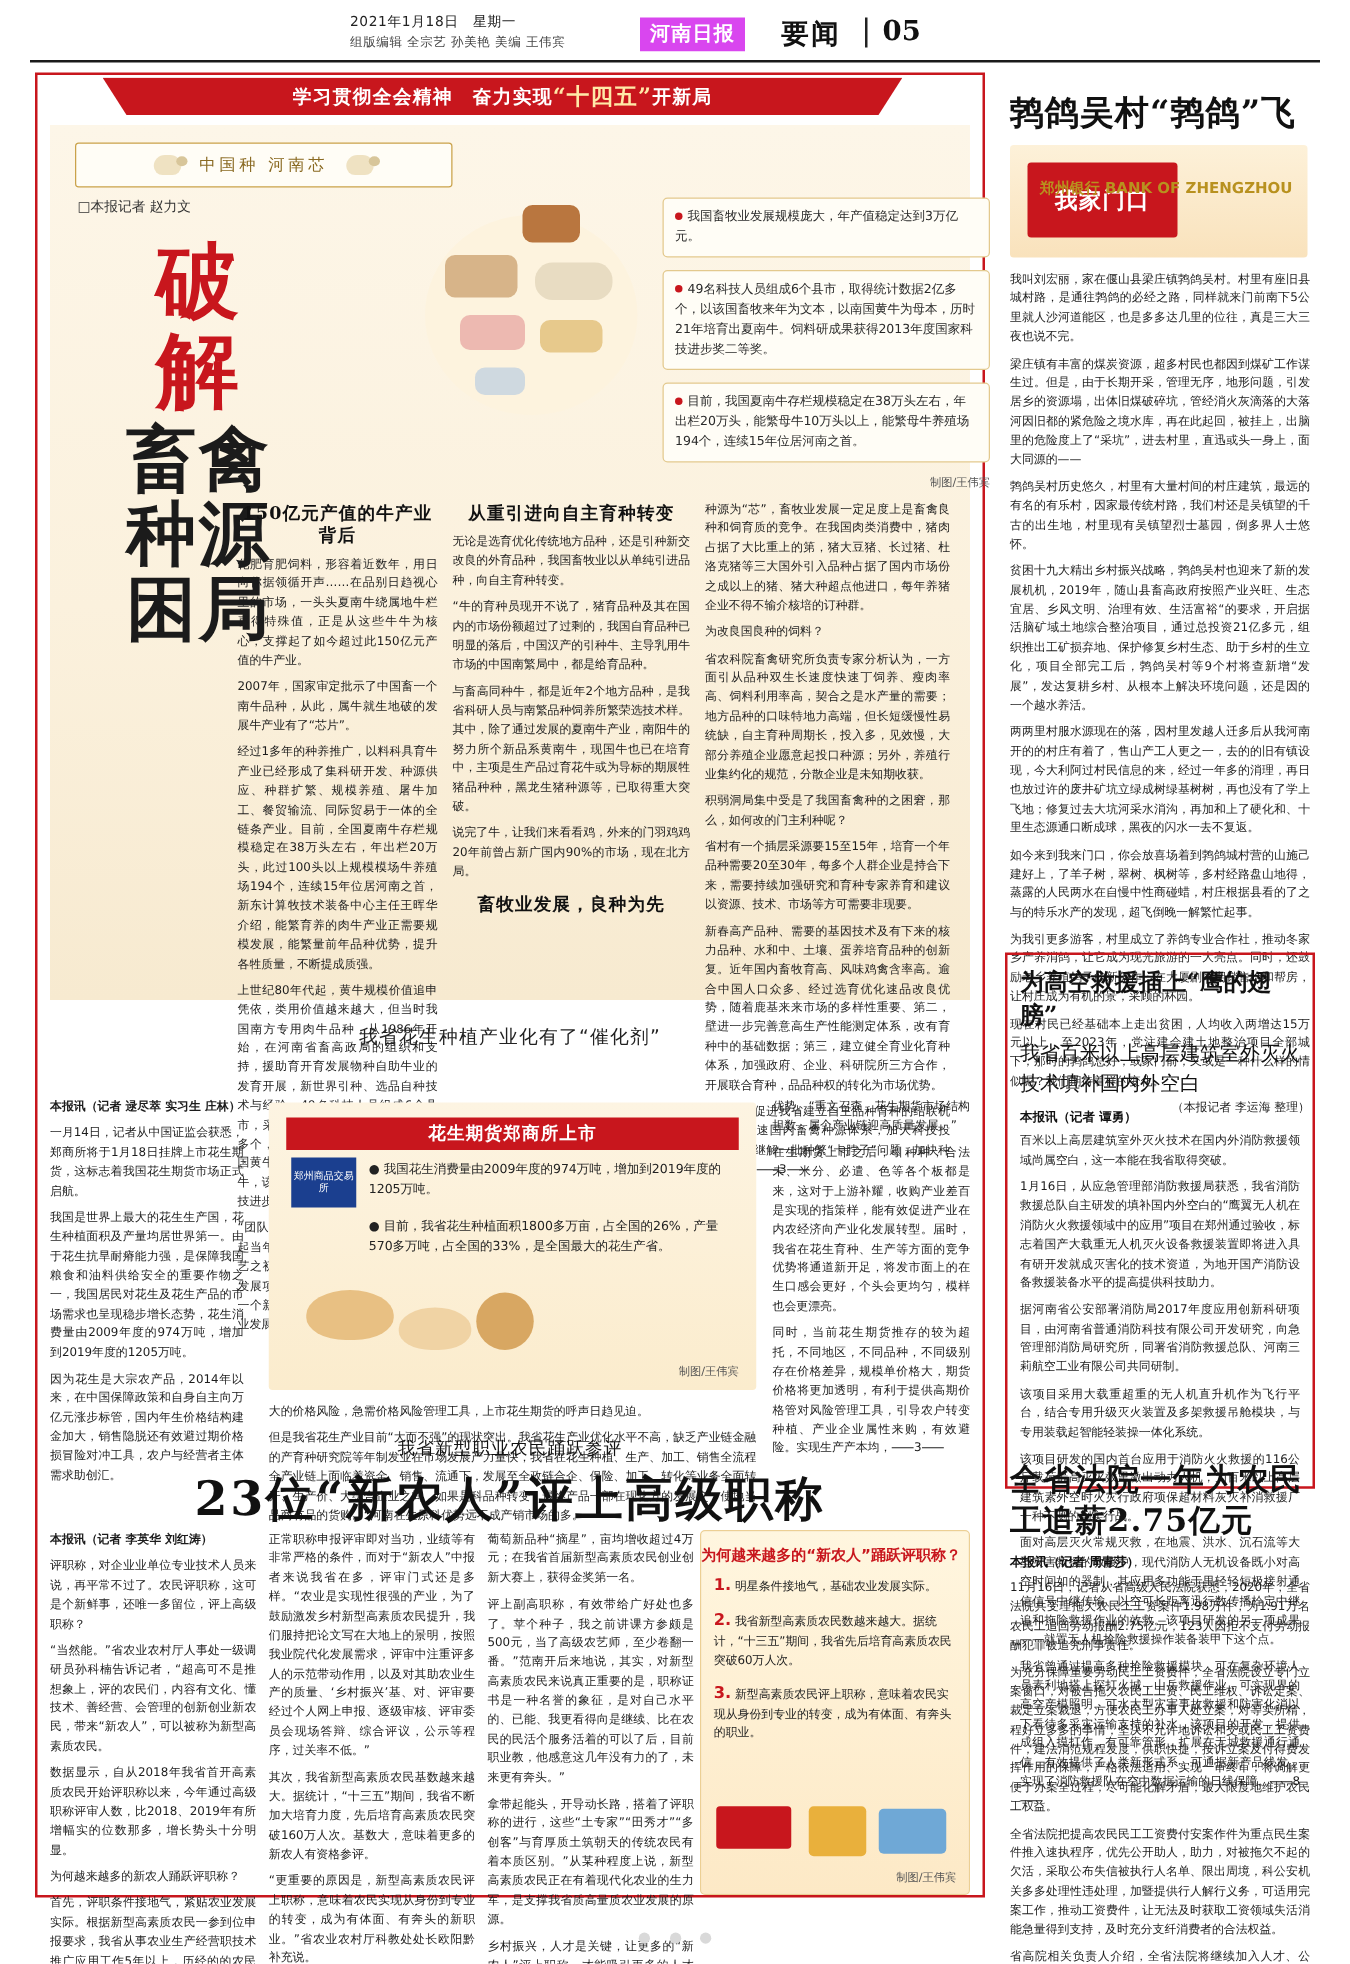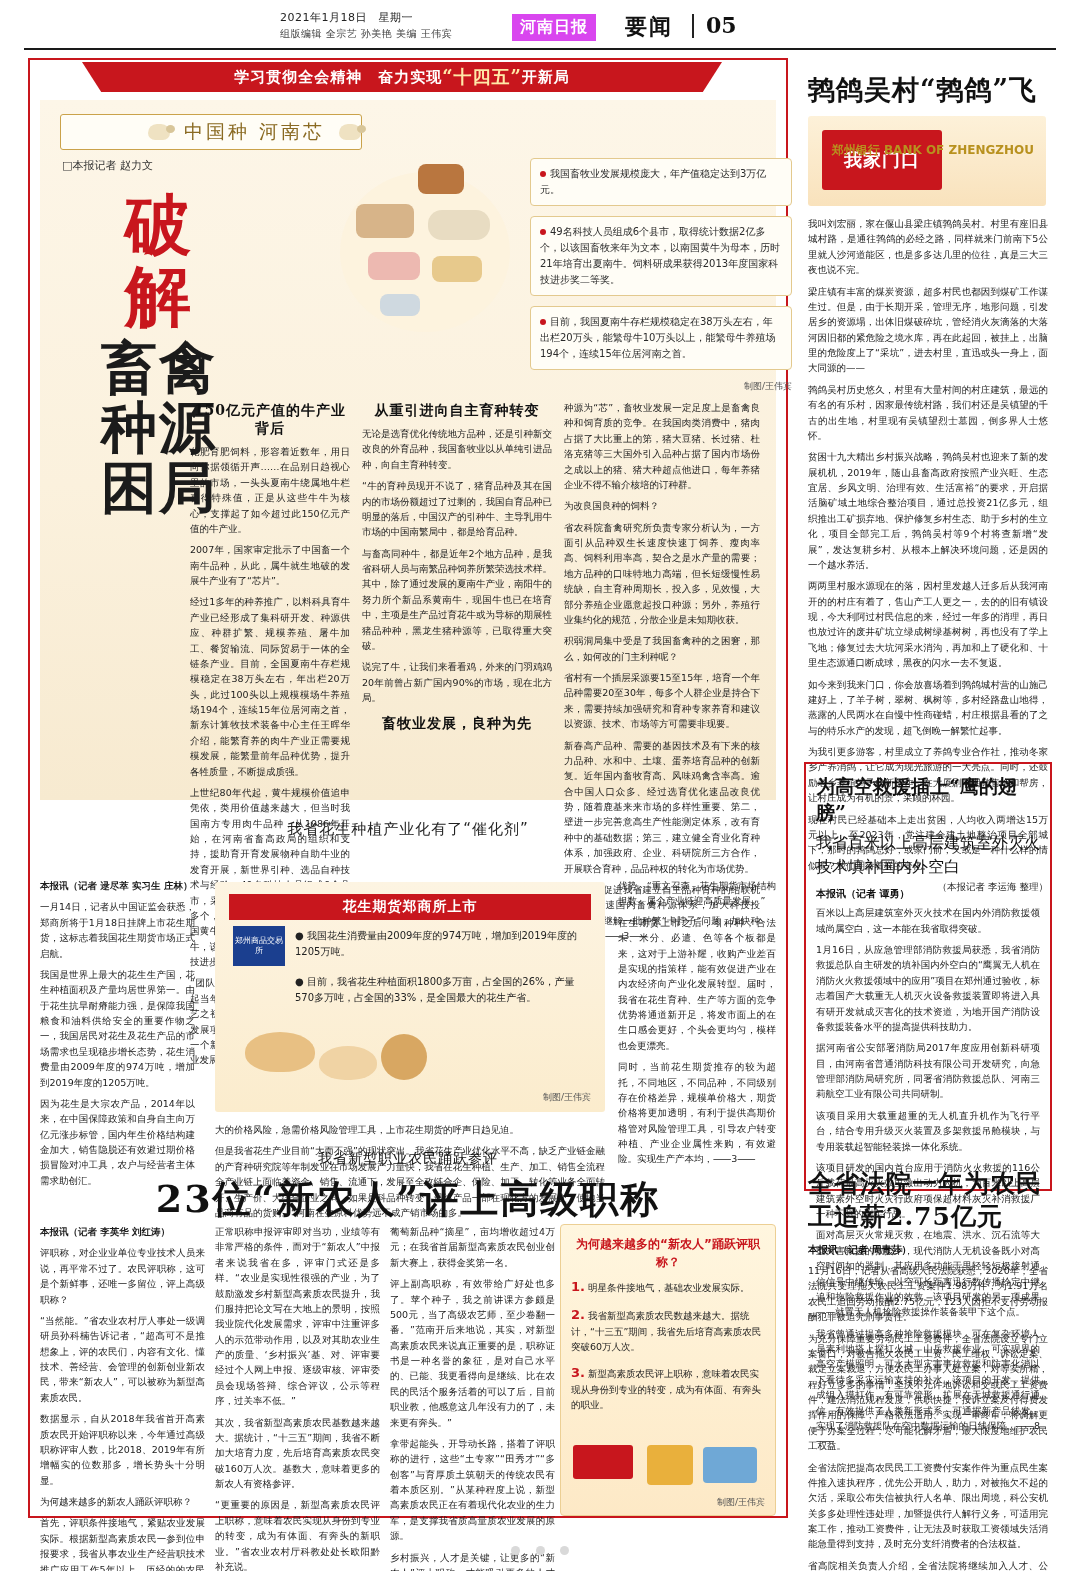--- a/index.html
+++ b/index.html
@@ -26,22 +26,22 @@
           display:flex;align-items:center;justify-content:center;font-size:15px;font-weight:bold;letter-spacing:1px;
           font-family:"DejaVu Serif","Liberation Serif",serif;
           clip-path:polygon(0 0,100% 0,97% 100%,3% 100%);}
   .banner .hl{color:#ffe9a8;font-size:18px;}
 
   
   .hero{position:absolute;left:40px;top:100px;width:736px;height:700px;
         background:linear-gradient(180deg,#fdf6e8 0%,#fbf1dd 55%,#f7ead0 100%);}
   .hero-tag{position:absolute;left:20px;top:14px;width:300px;height:34px;
             border:1px solid #caa24a;border-radius:3px;background:#fffdf6;
-            display:flex;align-items:center;justify-content:flex-end;gap:14px;
-            font-family:"DejaVu Serif","Liberation Serif",serif;font-size:19px;color:#8a6a22;letter-spacing:3px;}
+            display:flex;align-items:center;justify-content:center;gap:14px;
+            font-family:"DejaVu Serif","Liberation Serif",serif;font-size:13px;color:#8a6a22;letter-spacing:3px;}
   .sheep{width:22px;height:16px;background:#efe2c2;border-radius:10px 10px 8px 8px;position:relative;}
   .sheep:after{content:"";position:absolute;right:-5px;top:1px;width:9px;height:8px;background:#d8c69a;border-radius:50%;}
   .byline-box{position:absolute;left:22px;top:58px;font-size:11px;color:#333;}
   .bigtitle{position:absolute;left:40px;top:90px;width:120px;
             font-family:"DejaVu Serif","Liberation Serif",serif;font-weight:bold;
             font-size:56px;line-height:1.08;color:#1b1b1b;letter-spacing:2px;text-align:center;margin-left:19px;}
   .bigtitle .red{color:#c8161d;font-size:66px;display:block;margin-bottom:4px;}
 
   
   .hero-art{position:absolute;left:300px;top:52px;width:180px;height:200px;}
@@ -78,21 +78,21 @@
   .s2-credit{position:absolute;right:14px;bottom:8px;font-size:9px;color:#555;}
 
   
   .s3{position:absolute;left:40px;top:1150px;width:736px;height:368px;}
   .s3 .kicker{text-align:center;font-size:14px;letter-spacing:1px;margin-bottom:6px;}
   .s3 h1{margin:0;text-align:center;font-family:"DejaVu Serif","Liberation Serif",serif;font-size:38px;letter-spacing:2px;font-weight:bold;}
   .s3-body{position:absolute;top:74px;left:0;width:736px;}
   .s3-col{position:absolute;top:0;width:165px;}
   .s3-art{position:absolute;left:520px;top:0;width:214px;height:290px;
           background:linear-gradient(180deg,#fff6df,#fde9c6);border:1px solid #eccf94;border-radius:4px;}
-  .s3-art .q{margin:10px 10px 6px;font-size:12px;color:#c8161d;font-weight:bold;line-height:1.5;text-align:center;}
+  .s3-art .q{margin:10px 0 6px;font-size:12px;color:#c8161d;font-weight:bold;line-height:1.5;}
   .s3-art ol{margin:0;padding:0 10px;list-style:none;}
   .s3-art li{font-size:9.5px;line-height:1.55;margin-bottom:8px;color:#222;}
   .s3-art li .n{color:#c8161d;font-weight:bold;font-size:13px;margin-right:3px;}
   .s3-art .credit2{position:absolute;right:10px;bottom:6px;font-size:9px;color:#555;}
 
   
   .r-title{font-family:"DejaVu Serif","Liberation Serif",serif;font-weight:bold;letter-spacing:1px;}
   .r1-title{position:absolute;left:8px;top:14px;font-size:27px;}
   .r1-art{position:absolute;left:8px;top:58px;width:238px;height:90px;
           background:linear-gradient(180deg,#fdf1d9,#f9e2bc);border-radius:3px;}

